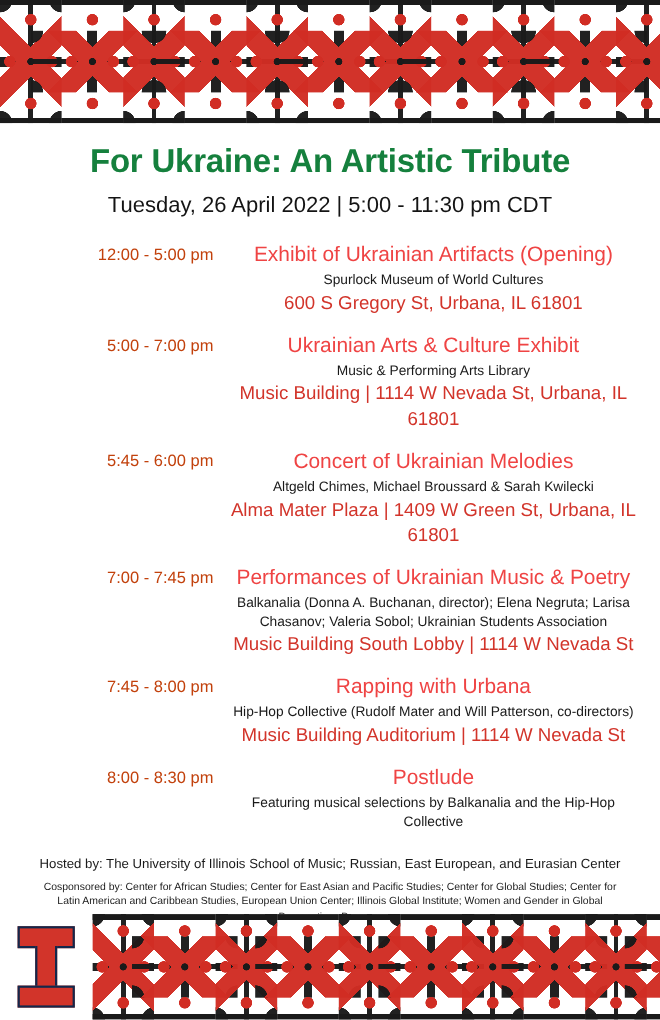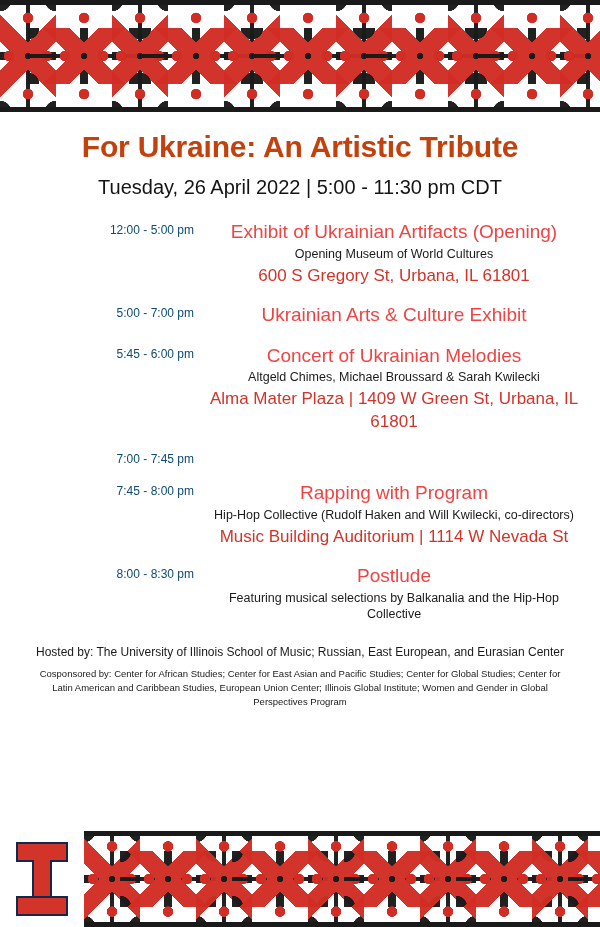--- a/index.html
+++ b/index.html
@@ -79,21 +79,21 @@
     transform: rotate(90deg);
   }
 
   
   .headline {
     text-align: center;
     font-size: 30px;
     font-weight: bold;
     letter-spacing: -0.2px;
     margin: 18px 0 0 0;
-    color: #c2410c;
+    color: #15803d;
   }
   .subhead {
     text-align: center;
     font-size: 20px;
     margin: 12px 0 0 0;
     color: #141414;
     font-weight: normal;
   }
 
   
@@ -104,22 +104,22 @@
   .row {
     display: flex;
     align-items: flex-start;
     margin-bottom: 16px;
   }
   .time {
     flex: 0 0 180px;
     text-align: right;
     padding-right: 14px;
     padding-top: 2px;
-    font-size: 12px;
-    color: #0c4a6e;
+    font-size: 15px;
+    color: #c2410c;
   }
   .details {
     flex: 1 1 auto;
     text-align: center;
     padding-right: 6px;
   }
   .ev-title {
     font-size: 19px;
     line-height: 1.15;
     color: #ef4444;
@@ -220,50 +220,57 @@
 
 <h1 class="headline">For Ukraine: An Artistic Tribute</h1>
 <div class="subhead">Tuesday, 26 April 2022 | 5:00 - 11:30 pm CDT</div>
 
 <div class="schedule">
 
   <div class="row">
     <div class="time">12:00 - 5:00 pm</div>
     <div class="details">
       <div class="ev-title">Exhibit of Ukrainian Artifacts (Opening)</div>
-      <div class="ev-sub">Opening Museum of World Cultures</div>
+      <div class="ev-sub">Spurlock Museum of World Cultures</div>
       <div class="ev-loc">600 S Gregory St, Urbana, IL 61801</div>
     </div>
   </div>
 
   <div class="row">
     <div class="time">5:00 - 7:00 pm</div>
     <div class="details">
       <div class="ev-title">Ukrainian Arts &amp; Culture Exhibit</div>
+      <div class="ev-sub">Music &amp; Performing Arts Library</div>
+      <div class="ev-loc">Music Building | 1114 W Nevada St, Urbana, IL 61801</div>
     </div>
   </div>
 
   <div class="row">
     <div class="time">5:45 - 6:00 pm</div>
     <div class="details">
       <div class="ev-title">Concert of Ukrainian Melodies</div>
       <div class="ev-sub">Altgeld Chimes, Michael Broussard &amp; Sarah Kwilecki</div>
       <div class="ev-loc">Alma Mater Plaza | 1409 W Green St, Urbana, IL 61801</div>
     </div>
   </div>
 
   <div class="row">
     <div class="time">7:00 - 7:45 pm</div>
+    <div class="details">
+      <div class="ev-title">Performances of Ukrainian Music &amp; Poetry</div>
+      <div class="ev-sub">Balkanalia (Donna A. Buchanan, director); Elena Negruta; Larisa Chasanov; Valeria Sobol; Ukrainian Students Association</div>
+      <div class="ev-loc">Music Building South Lobby | 1114 W Nevada St</div>
+    </div>
   </div>
 
   <div class="row">
     <div class="time">7:45 - 8:00 pm</div>
     <div class="details">
-      <div class="ev-title">Rapping with Program</div>
-      <div class="ev-sub">Hip-Hop Collective (Rudolf Haken and Will Kwilecki, co-directors)</div>
+      <div class="ev-title">Rapping with Urbana</div>
+      <div class="ev-sub">Hip-Hop Collective (Rudolf Mater and Will Patterson, co-directors)</div>
       <div class="ev-loc">Music Building Auditorium | 1114 W Nevada St</div>
     </div>
   </div>
 
   <div class="row">
     <div class="time">8:00 - 8:30 pm</div>
     <div class="details">
       <div class="ev-title">Postlude</div>
       <div class="ev-sub">Featuring musical selections by Balkanalia and the Hip-Hop Collective</div>
     </div>

